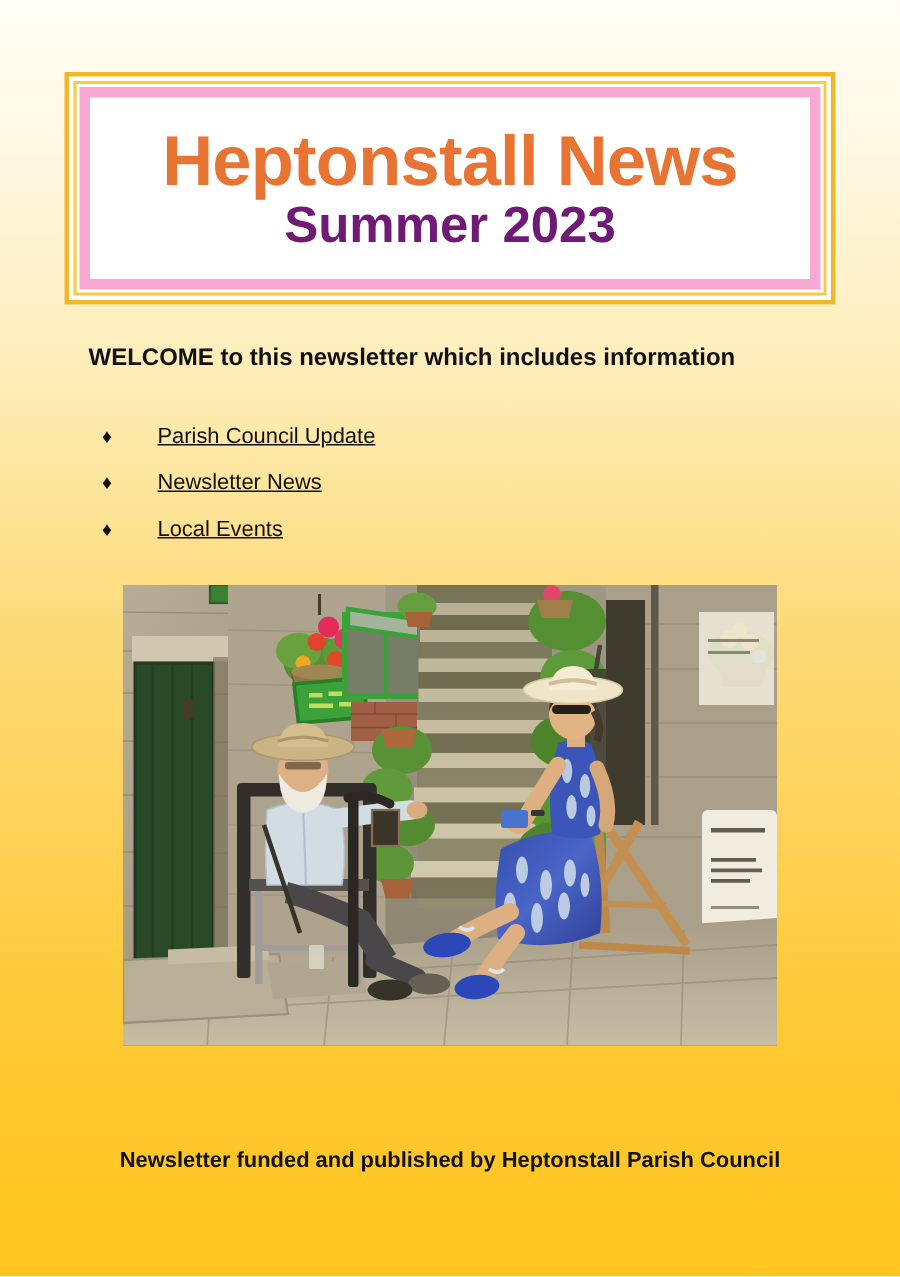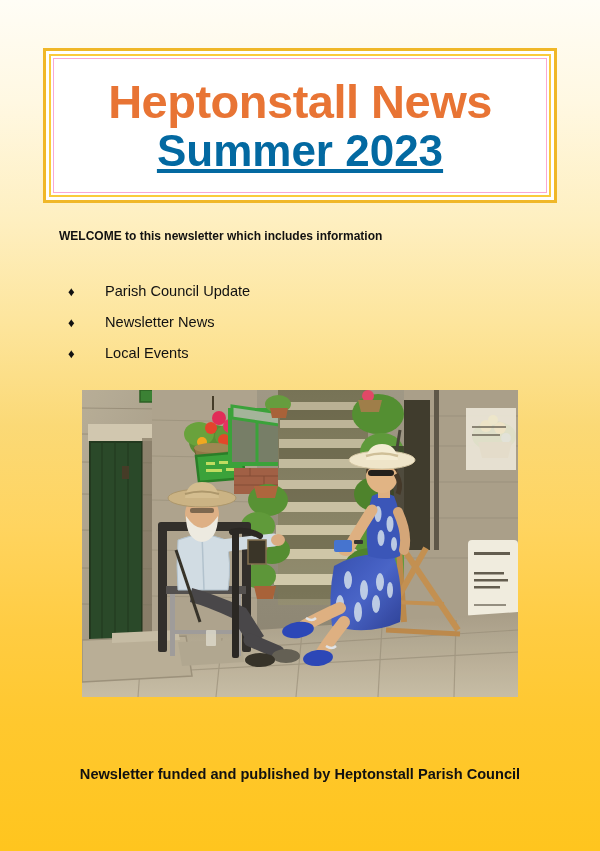--- a/index.html
+++ b/index.html
@@ -49,55 +49,54 @@
     height: 100%;
     box-sizing: border-box;
     border: 2px solid #FACB3C;
     padding: 2px;
     background: #FFFFFF;
   }
   .title-box-inner2 {
     width: 100%;
     height: 100%;
     box-sizing: border-box;
-    border: 1px solid #f9a8d4;
+    border: 7px solid #f9a8d4;
     background: #FFFFFF;
     display: flex;
     flex-direction: column;
     align-items: center;
     justify-content: center;
   }
   .main-title {
     font-size: 47px;
     font-weight: bold;
     color: #E87434;
     letter-spacing: -0.5px;
     line-height: 1.05;
     margin: 0 0 2px 0;
     white-space: nowrap;
   }
   .sub-title {
-    font-size: 44px;
+    font-size: 34px;
     font-weight: bold;
-    color: #0369a1;
+    color: #701a75;
     line-height: 1.05;
     margin: 0;
     white-space: nowrap;
-    text-decoration: underline;
   }
 
   
   .welcome {
     position: absolute;
     left: 59px;
     top: 228px;
     width: 490px;
   }
   .welcome-line {
-    font-size: 12px;
+    font-size: 16px;
     font-weight: bold;
     color: #111111;
     line-height: 1.42;
     white-space: nowrap;
   }
 
   
   .bullets {
     position: absolute;
     left: 60px;
@@ -116,20 +115,21 @@
     color: #111111;
     text-align: left;
     padding-left: 8px;
     box-sizing: border-box;
     line-height: 1;
   }
   .bullet-text {
     font-size: 14.6px;
     color: #111111;
     white-space: nowrap;
+    text-decoration: underline;
   }
 
   
   .photo {
     position: absolute;
     left: 82px;
     top: 390px;
     width: 436px;
     height: 307px;
     overflow: hidden;

